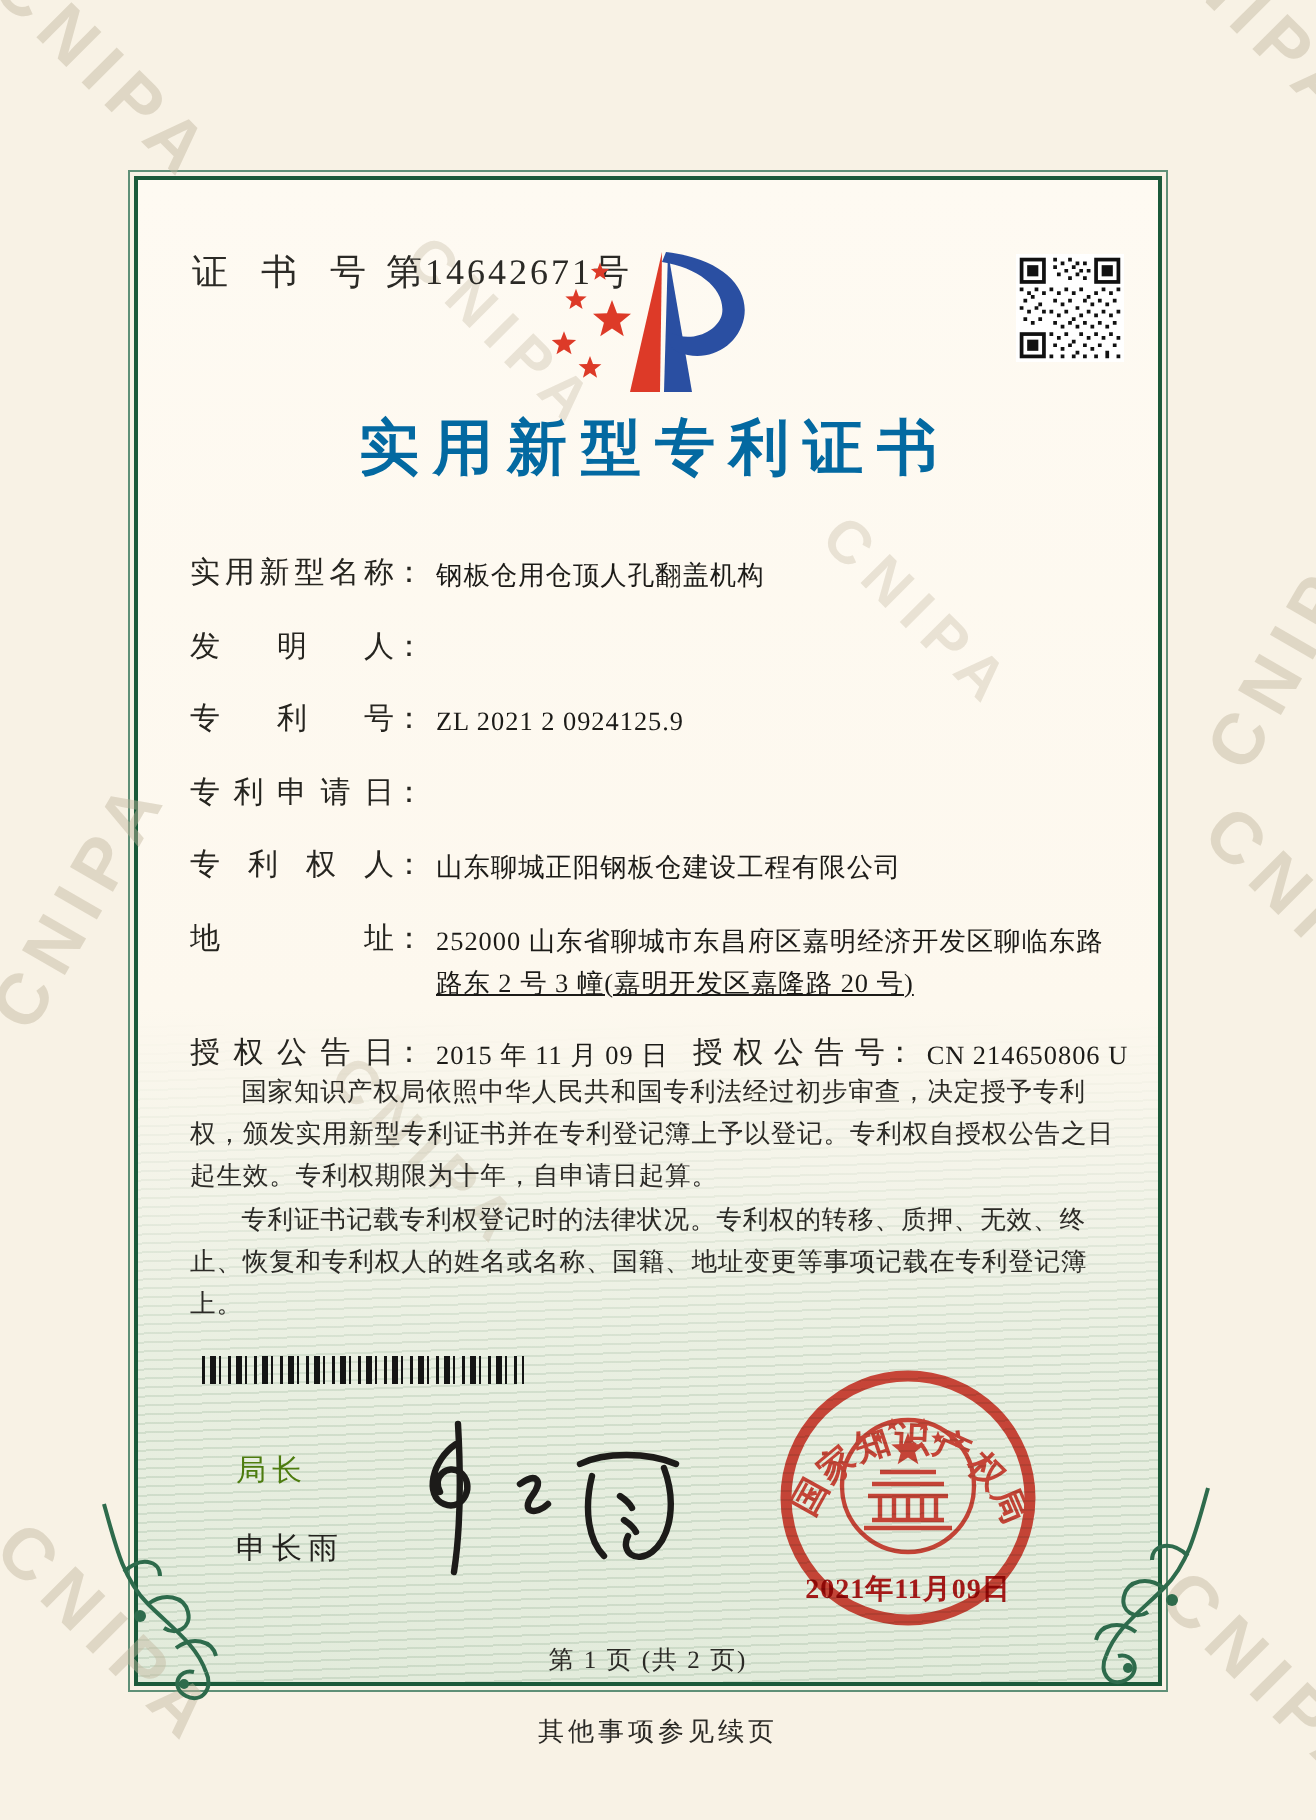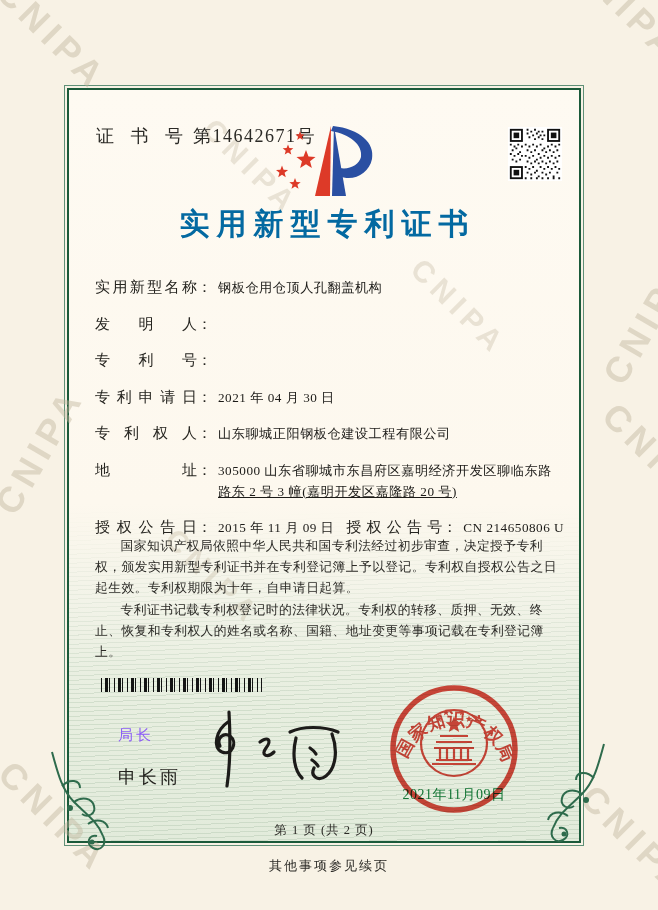--- a/index.html
+++ b/index.html
@@ -88,29 +88,29 @@
   .paras p { text-indent:2em; }
 
   
   .barcode {
     left:101px; top:678px; width:161px; height:14px;
     background-image: repeating-linear-gradient(90deg,
       #141414 0px, #141414 1.5px, transparent 1.5px, transparent 4px,
       #141414 4px, #141414 7px, transparent 7px, transparent 8.5px,
       #141414 8.5px, #141414 9.5px, transparent 9.5px, transparent 13px);
   }
-  .official-role { left:118px; top:726px; font-size:15px; letter-spacing:3px; color:#8b5cf6; }
-  .official-name { left:118px; top:765px; font-size:18px; letter-spacing:3px; color:#23221e; }
+  .official-role { left:118px; top:726px; font-size:15px; letter-spacing:3px; color:#4d7c0f; }
+  .official-name { left:118px; top:765px; font-size:15px; letter-spacing:3px; color:#23221e; }
   .signature { left:198px; top:708px; }
 
   .seal { left:384px; top:679px; mix-blend-mode:multiply; z-index:3; }
   .seal-date {
     left:386px; top:786px; width:136px;
-    text-align:center; font-size:14px; font-weight:normal;
-    color:#15803d; letter-spacing:0.5px;
+    text-align:center; font-size:14px; font-weight:bold;
+    color:#b91c1c; letter-spacing:0.5px;
     mix-blend-mode:multiply; z-index:4;
   }
 
   .flourish { z-index:3; }
   .flourish-bl { left:44px; top:750px; transform:scaleX(-1); }
   .flourish-br { left:540px; top:742px; }
 
   .page-num { left:67px; top:822px; width:514px; text-align:center; font-size:12.5px; color:#2b2a26; letter-spacing:1px; }
   .continuation { left:0; top:857px; width:658px; text-align:center; font-size:13px; color:#2b2a26; letter-spacing:2px; }
 </style>
@@ -190,36 +190,36 @@
         <span class="fcolon">：</span>
       <span class="fvalue">钢板仓用仓顶人孔翻盖机构</span>
     </div>
     <div class="frow">
       <span class="flabel">发明人</span>
         <span class="fcolon">：</span>
     </div>
     <div class="frow">
       <span class="flabel">专利号</span>
         <span class="fcolon">：</span>
+      <span class="fvalue">ZL 2021 2 0924125.9</span>
     </div>
     <div class="frow">
       <span class="flabel">专利申请日</span>
         <span class="fcolon">：</span>
-      <span class="fvalue">2021 年 04 月 30 日</span>
     </div>
     <div class="frow">
       <span class="flabel">专利权人</span>
         <span class="fcolon">：</span>
       <span class="fvalue">山东聊城正阳钢板仓建设工程有限公司</span>
     </div>
     <div class="frow">
       <span class="flabel">地址</span>
         <span class="fcolon">：</span>
       <span class="fvalue">
-        <span>305000 山东省聊城市东昌府区嘉明经济开发区聊临东路</span>
+        <span>252000 山东省聊城市东昌府区嘉明经济开发区聊临东路</span>
         <span class="line2">路东 2 号 3 幢(嘉明开发区嘉隆路 20 号)</span>
       </span>
     </div>
     <div class="frow">
       <span class="flabel">授权公告日</span>
         <span class="fcolon">：</span>
       <span class="fvalue">2015 年 11 月 09 日</span>
       <span class="grant2">
         <span class="flabel">授权公告号</span>
           <span class="fcolon">：</span>

